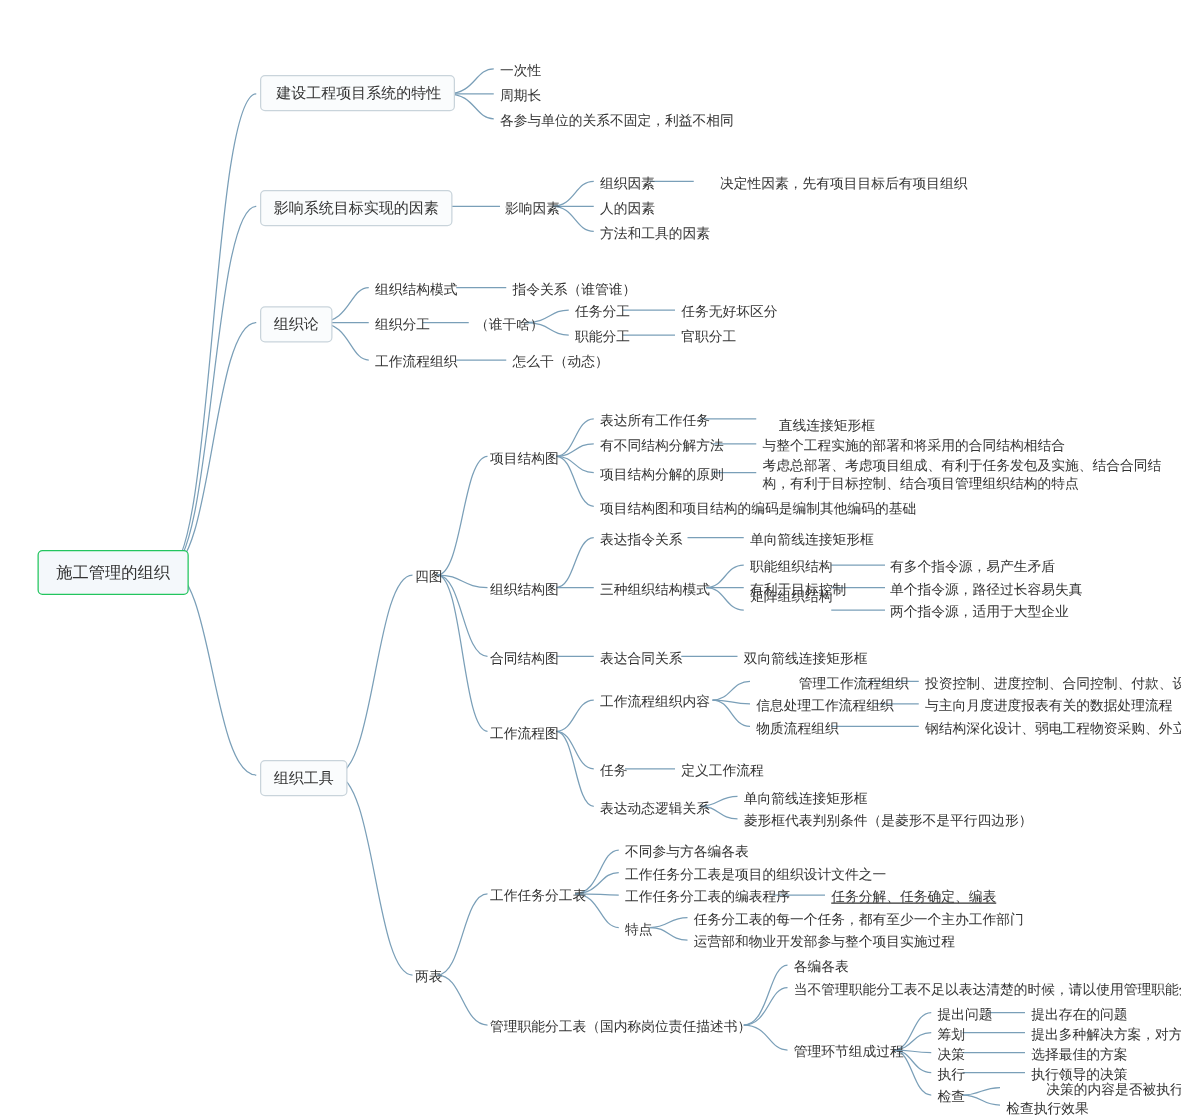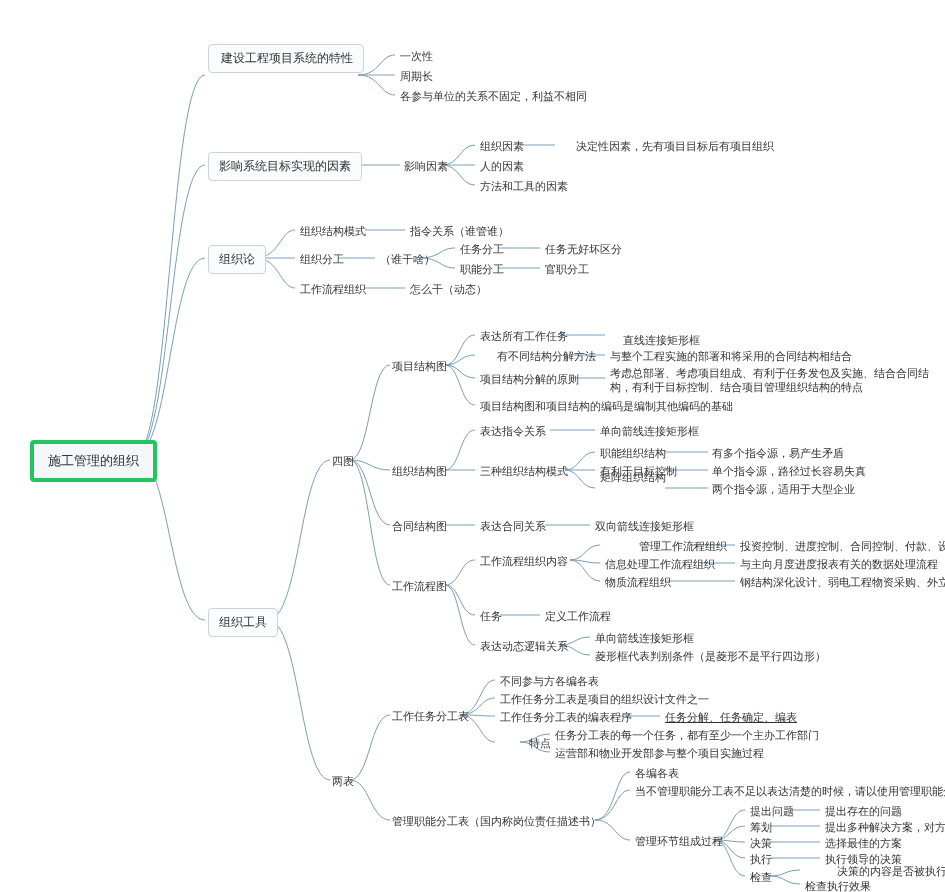--- a/index.html
+++ b/index.html
@@ -13,21 +13,21 @@
     height: 892px;
     position: relative;
     color: #333;
   }
   .node {
     position: absolute;
     white-space: nowrap;
     padding: 1px 2px;
   }
   .root {
-    border: 4px solid #22c55e;
+    border: 1px solid #22c55e;
     border-radius: 4px;
     padding: 8px 14px;
     background: #f4f8fb;
     font-size: 13px;
   }
   .boxed {
     border: 1px solid #c9d4db;
     border-radius: 4px;
     padding: 5px 10px;
     background: #fafcfd;
@@ -140,21 +140,21 @@
   <path d="M790,810 L820,810"></path>
   <path d="M770,826 L820,826"></path>
   <path d="M770,842 L820,842"></path>
   <path d="M770,858 L820,858"></path>
   <path d="M770,876 C785,876 785,870 800,870"></path>
   <path d="M770,876 C785,876 785,884 800,884"></path>
 </svg>
 
 <div class="node root" style="left:30px;top:440px;">施工管理的组织</div>
 
-<div class="node boxed" style="left:208px;top:44px;padding-left:12px;">建设工程项目系统的特性</div>
+<div class="node boxed" style="left:208px;top:60px;padding-left:12px;">建设工程项目系统的特性</div>
 <div class="node" style="left:398px;top:48px;">一次性</div>
 <div class="node" style="left:398px;top:68px;">周期长</div>
 <div class="node" style="left:398px;top:88px;">各参与单位的关系不固定，利益不相同</div>
 
 <div class="node boxed" style="left:208px;top:152px;">影响系统目标实现的因素</div>
 <div class="node" style="left:402px;top:158px;">影响因素</div>
 <div class="node" style="left:478px;top:138px;">组织因素</div>
 <div class="node" style="left:558px;top:138px;margin-left:16px;">决定性因素，先有项目目标后有项目组织</div>
 <div class="node" style="left:478px;top:158px;">人的因素</div>
 <div class="node" style="left:478px;top:178px;">方法和工具的因素</div>
@@ -171,21 +171,21 @@
 <div class="node" style="left:298px;top:281px;">工作流程组织</div>
 <div class="node" style="left:408px;top:281px;">怎么干（动态）</div>
 
 <div class="node boxed" style="left:208px;top:608px;">组织工具</div>
 
 <div class="node" style="left:330px;top:453px;">四图</div>
 
 <div class="node" style="left:390px;top:358px;">项目结构图</div>
 <div class="node" style="left:478px;top:328px;">表达所有工作任务</div>
 <div class="node" style="left:608px;top:332px;margin-left:13px;">直线连接矩形框</div>
-<div class="node" style="left:478px;top:348px;margin-left:17px;">有不同结构分解方法</div>
+<div class="node" style="left:478px;top:348px;">有不同结构分解方法</div>
 <div class="node" style="left:608px;top:348px;">与整个工程实施的部署和将采用的合同结构相结合</div>
 <div class="node" style="left:478px;top:371px;">项目结构分解的原则</div>
 <div class="node" style="left:608px;top:365px;max-width:330px;white-space:normal;line-height:1.3;">考虑总部署、考虑项目组成、有利于任务发包及实施、结合合同结构，有利于目标控制、结合项目管理组织结构的特点</div>
 <div class="node" style="left:478px;top:398px;">项目结构图和项目结构的编码是编制其他编码的基础</div>
 
 <div class="node" style="left:390px;top:463px;">组织结构图</div>
 <div class="node" style="left:478px;top:423px;">表达指令关系</div>
 <div class="node" style="left:598px;top:423px;">单向箭线连接矩形框</div>
 <div class="node" style="left:478px;top:463px;">三种组织结构模式</div>
 <div class="node" style="left:598px;top:445px;">职能组织结构</div>
@@ -213,21 +213,21 @@
 <div class="node" style="left:593px;top:630px;">单向箭线连接矩形框</div>
 <div class="node" style="left:593px;top:648px;">菱形框代表判别条件（是菱形不是平行四边形）</div>
 
 <div class="node" style="left:330px;top:773px;">两表</div>
 
 <div class="node" style="left:390px;top:708px;">工作任务分工表</div>
 <div class="node" style="left:498px;top:673px;">不同参与方各编各表</div>
 <div class="node" style="left:498px;top:691px;">工作任务分工表是项目的组织设计文件之一</div>
 <div class="node" style="left:498px;top:709px;">工作任务分工表的编表程序</div>
 <div class="node" style="left:663px;top:709px;text-decoration:underline;">任务分解、任务确定、编表</div>
-<div class="node" style="left:498px;top:735px;margin-left:29px;">特点</div>
+<div class="node" style="left:498px;top:735px;">特点</div>
 <div class="node" style="left:553px;top:727px;">任务分工表的每一个任务，都有至少一个主办工作部门</div>
 <div class="node" style="left:553px;top:745px;">运营部和物业开发部参与整个项目实施过程</div>
 
 <div class="node" style="left:390px;top:813px;">管理职能分工表（国内称岗位责任描述书）</div>
 <div class="node" style="left:633px;top:765px;">各编各表</div>
 <div class="node" style="left:633px;top:783px;">当不管理职能分工表不足以表达清楚的时候，请以使用管理职能分工描述书</div>
 <div class="node" style="left:633px;top:833px;">管理环节组成过程</div>
 <div class="node" style="left:748px;top:803px;">提出问题</div>
 <div class="node" style="left:823px;top:803px;">提出存在的问题</div>
 <div class="node" style="left:748px;top:819px;">筹划</div>

